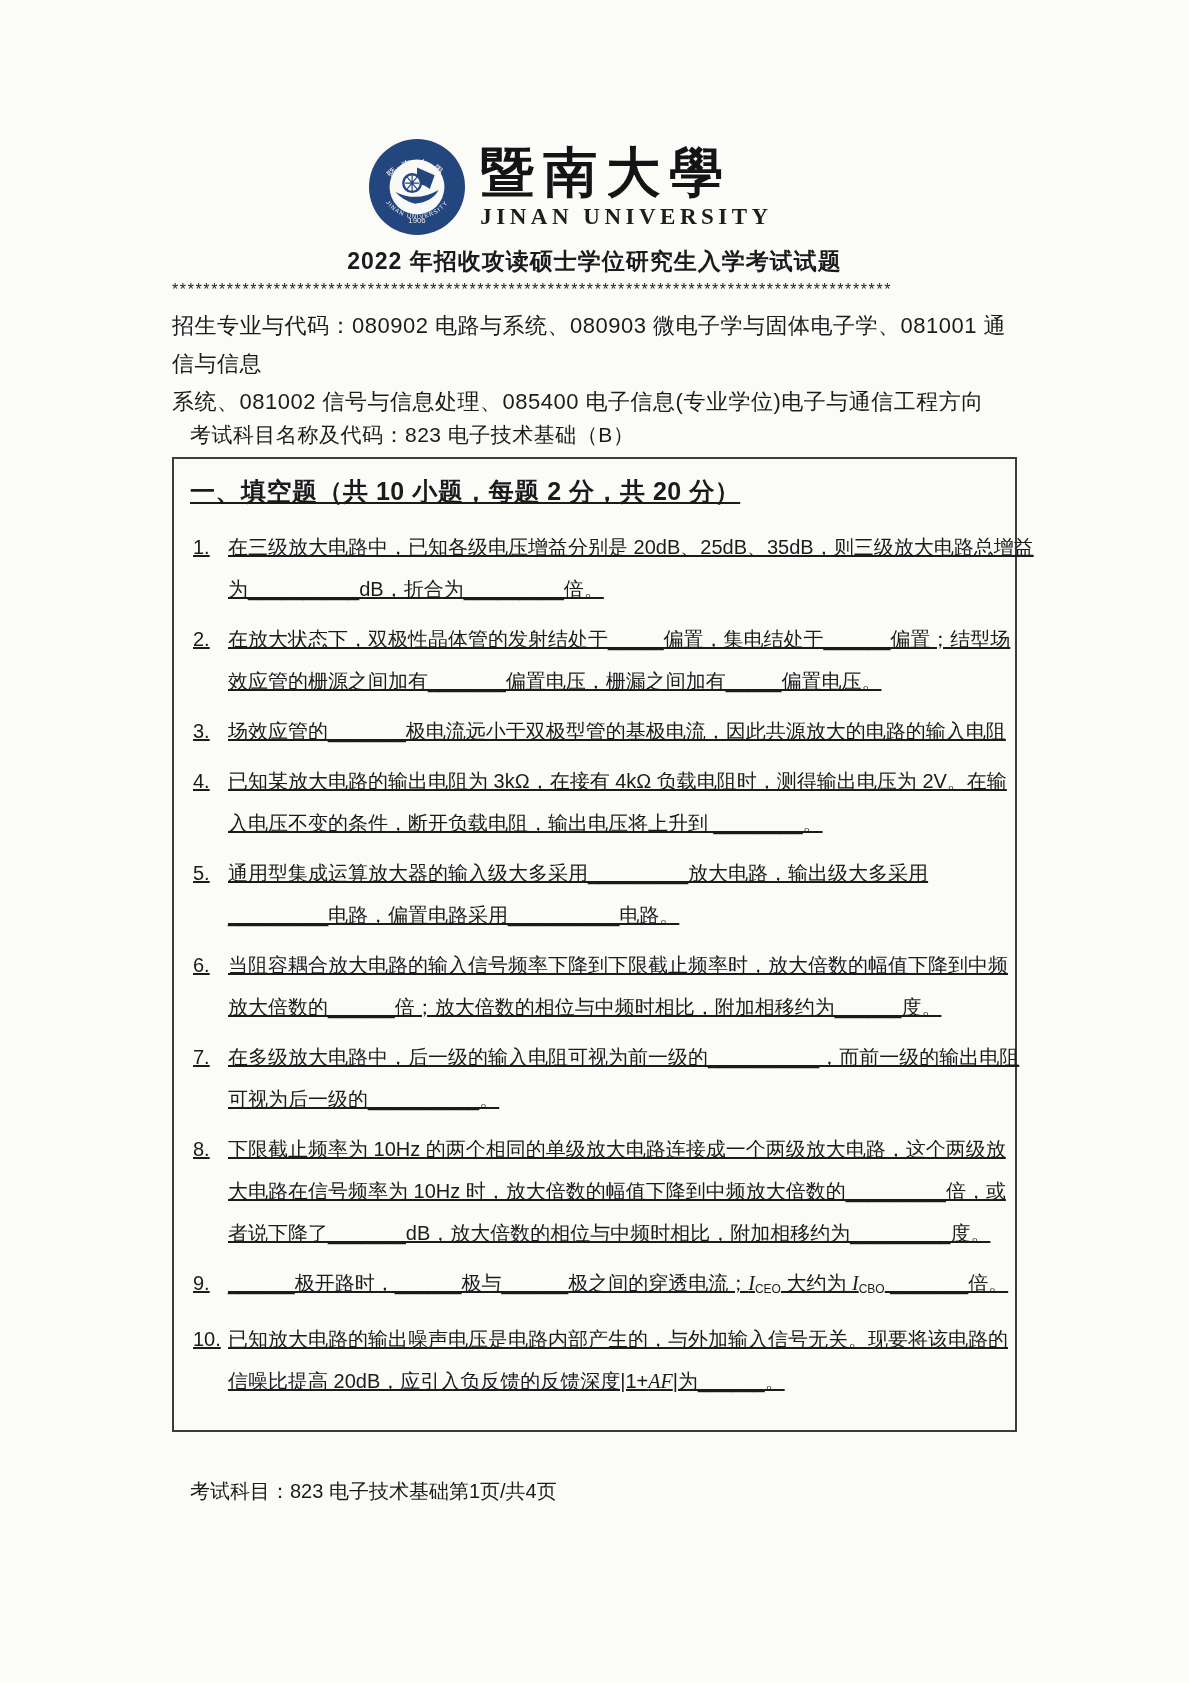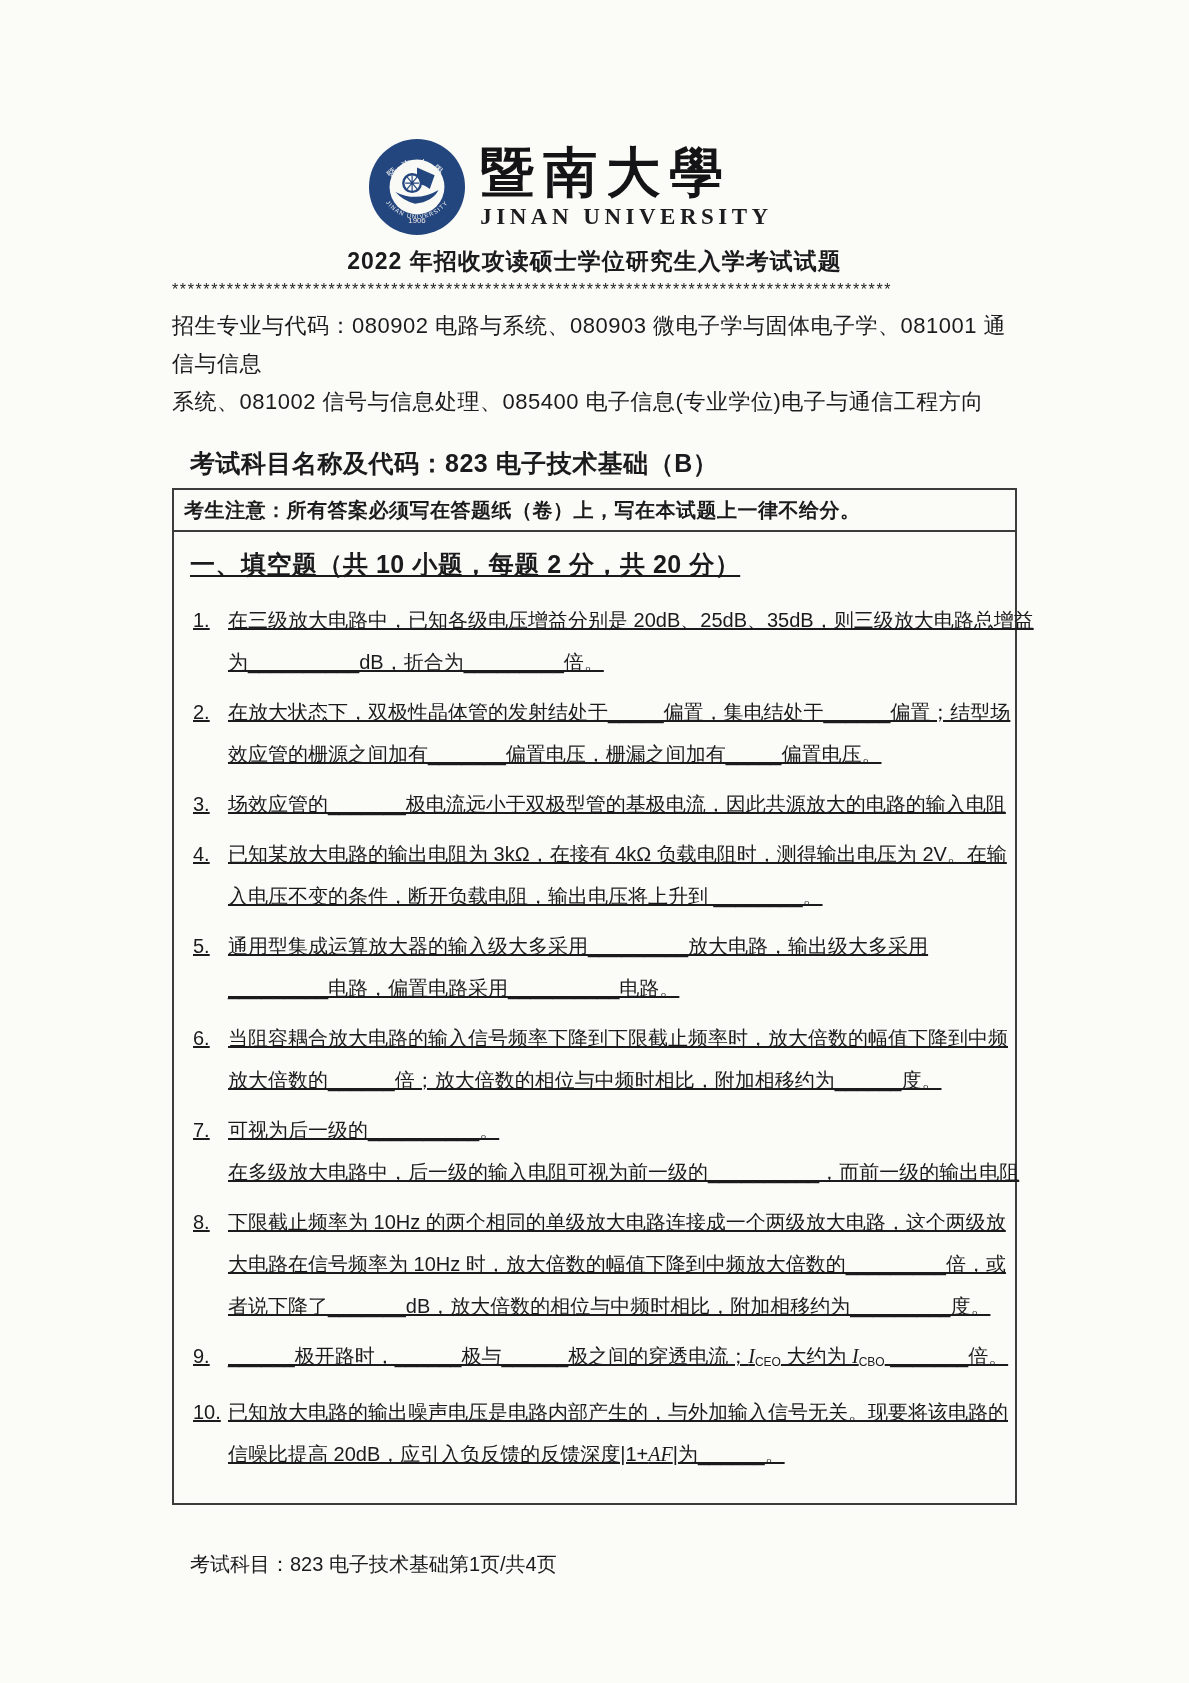--- a/index.html
+++ b/index.html
@@ -20,21 +20,21 @@
     font-family:"Liberation Serif","DejaVu Serif",serif;
     font-size:54px;font-weight:bold;letter-spacing:9px;line-height:58px;color:#141416;
   }
   .en-name{
     font-family:"Liberation Serif","DejaVu Serif",serif;
     font-size:23px;font-weight:bold;letter-spacing:4.5px;margin-top:2px;color:#1d1d20;
   }
   .doc-title{text-align:center;font-size:23px;font-weight:bold;margin-top:10px;letter-spacing:1px;}
   .stars{margin-top:4px;width:845px;overflow:hidden;white-space:nowrap;font-size:16px;letter-spacing:1.6px;color:#222;}
   .info{margin-top:8px;font-size:22px;font-weight:400;line-height:38px;letter-spacing:0.5px;}
-  .subject{margin-top:26px;font-size:25px;font-weight:bold;padding-left:18px;letter-spacing:0.5px;}
+  .subject{font-size:21px;font-weight:normal;padding-left:18px;letter-spacing:0.5px;}
 
   
   .exam-box{margin-top:8px;border:2px solid #3c3c3c;background:transparent;}
   .notice{border-bottom:2px solid #3c3c3c;font-size:20px;font-weight:bold;padding:7px 10px 6px 10px;letter-spacing:0.5px;}
   .qarea{padding:14px 10px 20px 14px;text-decoration:underline;}
   .sec-title{font-size:25px;font-weight:bold;margin:2px 0 18px 2px;letter-spacing:0.5px;}
 
   .q-item{display:flex;margin-bottom:8px;font-size:20px;line-height:42px;}
   .q-num{width:40px;flex:0 0 40px;padding-left:5px;box-sizing:border-box;}
   .q-body{flex:1 1 auto;}
@@ -80,21 +80,20 @@
   <div class="stars">********************************************************************************************</div>
 
   <div class="info">
     <div>招生专业与代码：080902 电路与系统、080903 微电子学与固体电子学、081001 通信与信息</div>
     <div>系统、081002 信号与信息处理、085400 电子信息(专业学位)电子与通信工程方向</div>
   </div>
 
   <div class="subject">考试科目名称及代码：823 电子技术基础（B）</div>
 
   <div class="exam-box">
-    <div class="notice">考生注意：所有答案必须写在答题纸（卷）上，写在本试题上一律不给分。</div>
     <div class="qarea">
       <div class="sec-title">一、填空题（共 10 小题，每题 2 分，共 20 分）</div>
       <div id="questions-list">
           <div class="q-item">
             <div class="q-num">1.</div>
             <div class="q-body">
               <div class="q-line"><span>在三级放大电路中，已知各级电压增益分别是 20dB、25dB、35dB，则三级放大电路总增益</span></div>
               <div class="q-line"><span>为__________dB，折合为_________倍。</span></div>
             </div>
           </div>
@@ -128,22 +127,22 @@
           <div class="q-item">
             <div class="q-num">6.</div>
             <div class="q-body">
               <div class="q-line"><span>当阻容耦合放大电路的输入信号频率下降到下限截止频率时，放大倍数的幅值下降到中频</span></div>
               <div class="q-line"><span>放大倍数的______倍；放大倍数的相位与中频时相比，附加相移约为______度。</span></div>
             </div>
           </div>
           <div class="q-item">
             <div class="q-num">7.</div>
             <div class="q-body">
+              <div class="q-line"><span>在多级放大电路中，后一级的输入电阻可视为前一级的__________，而前一级的输出电阻</span></div>
               <div class="q-line"><span>可视为后一级的__________。</span></div>
-              <div class="q-line"><span>在多级放大电路中，后一级的输入电阻可视为前一级的__________，而前一级的输出电阻</span></div>
             </div>
           </div>
           <div class="q-item">
             <div class="q-num">8.</div>
             <div class="q-body">
               <div class="q-line"><span>下限截止频率为 10Hz 的两个相同的单级放大电路连接成一个两级放大电路，这个两级放</span></div>
               <div class="q-line"><span>大电路在信号频率为 10Hz 时，放大倍数的幅值下降到中频放大倍数的_________倍，或</span></div>
               <div class="q-line"><span>者说下降了_______dB，放大倍数的相位与中频时相比，附加相移约为_________度。</span></div>
             </div>
           </div>

